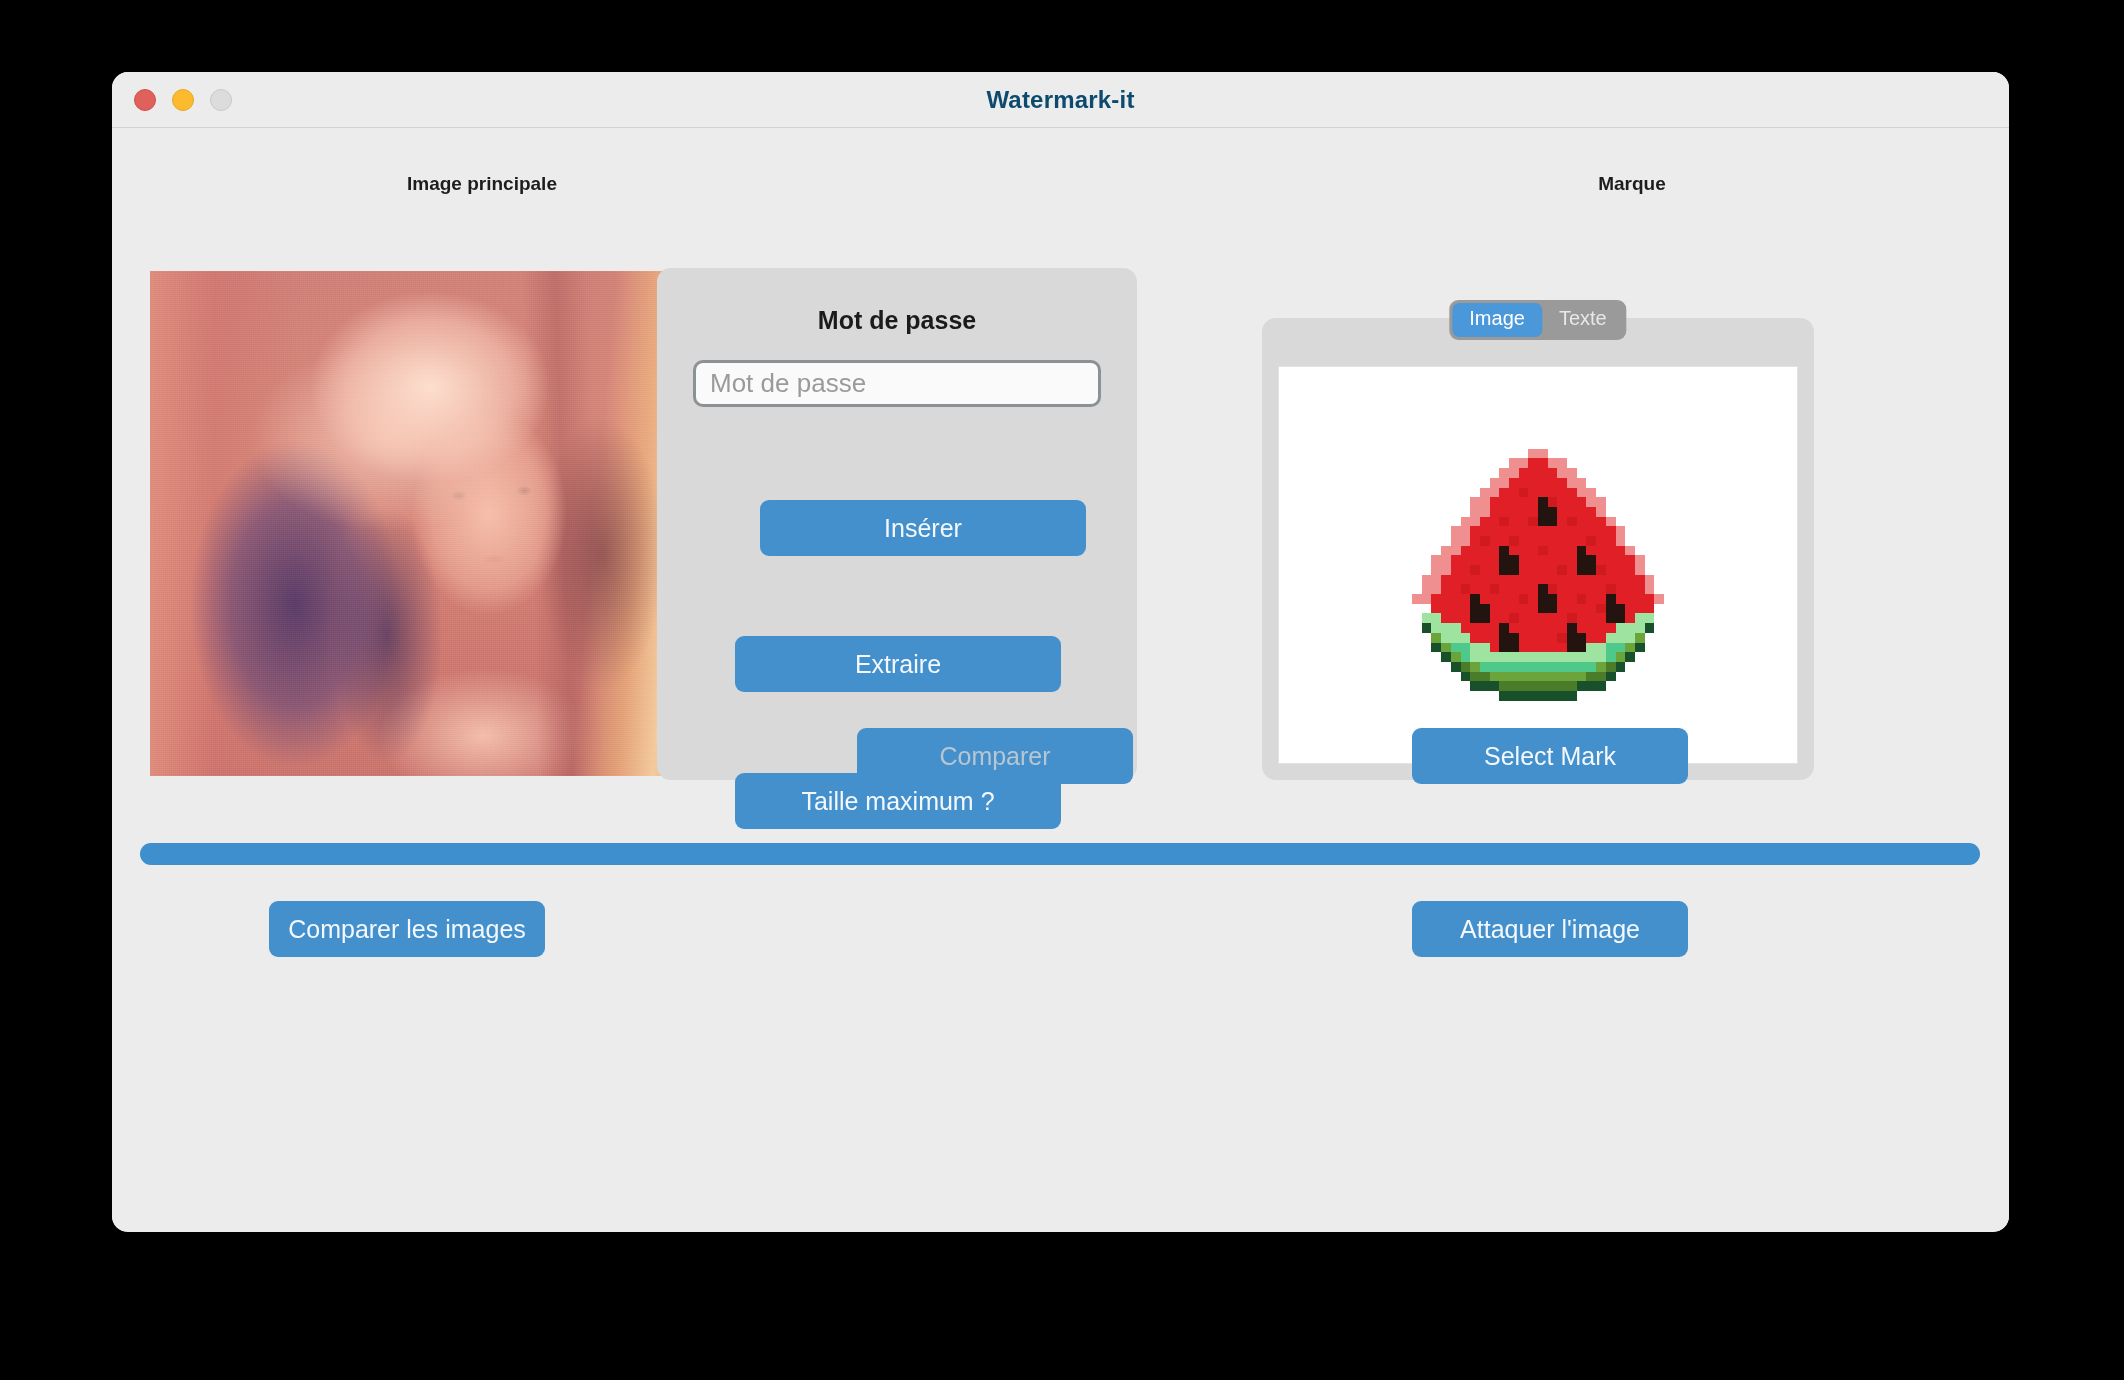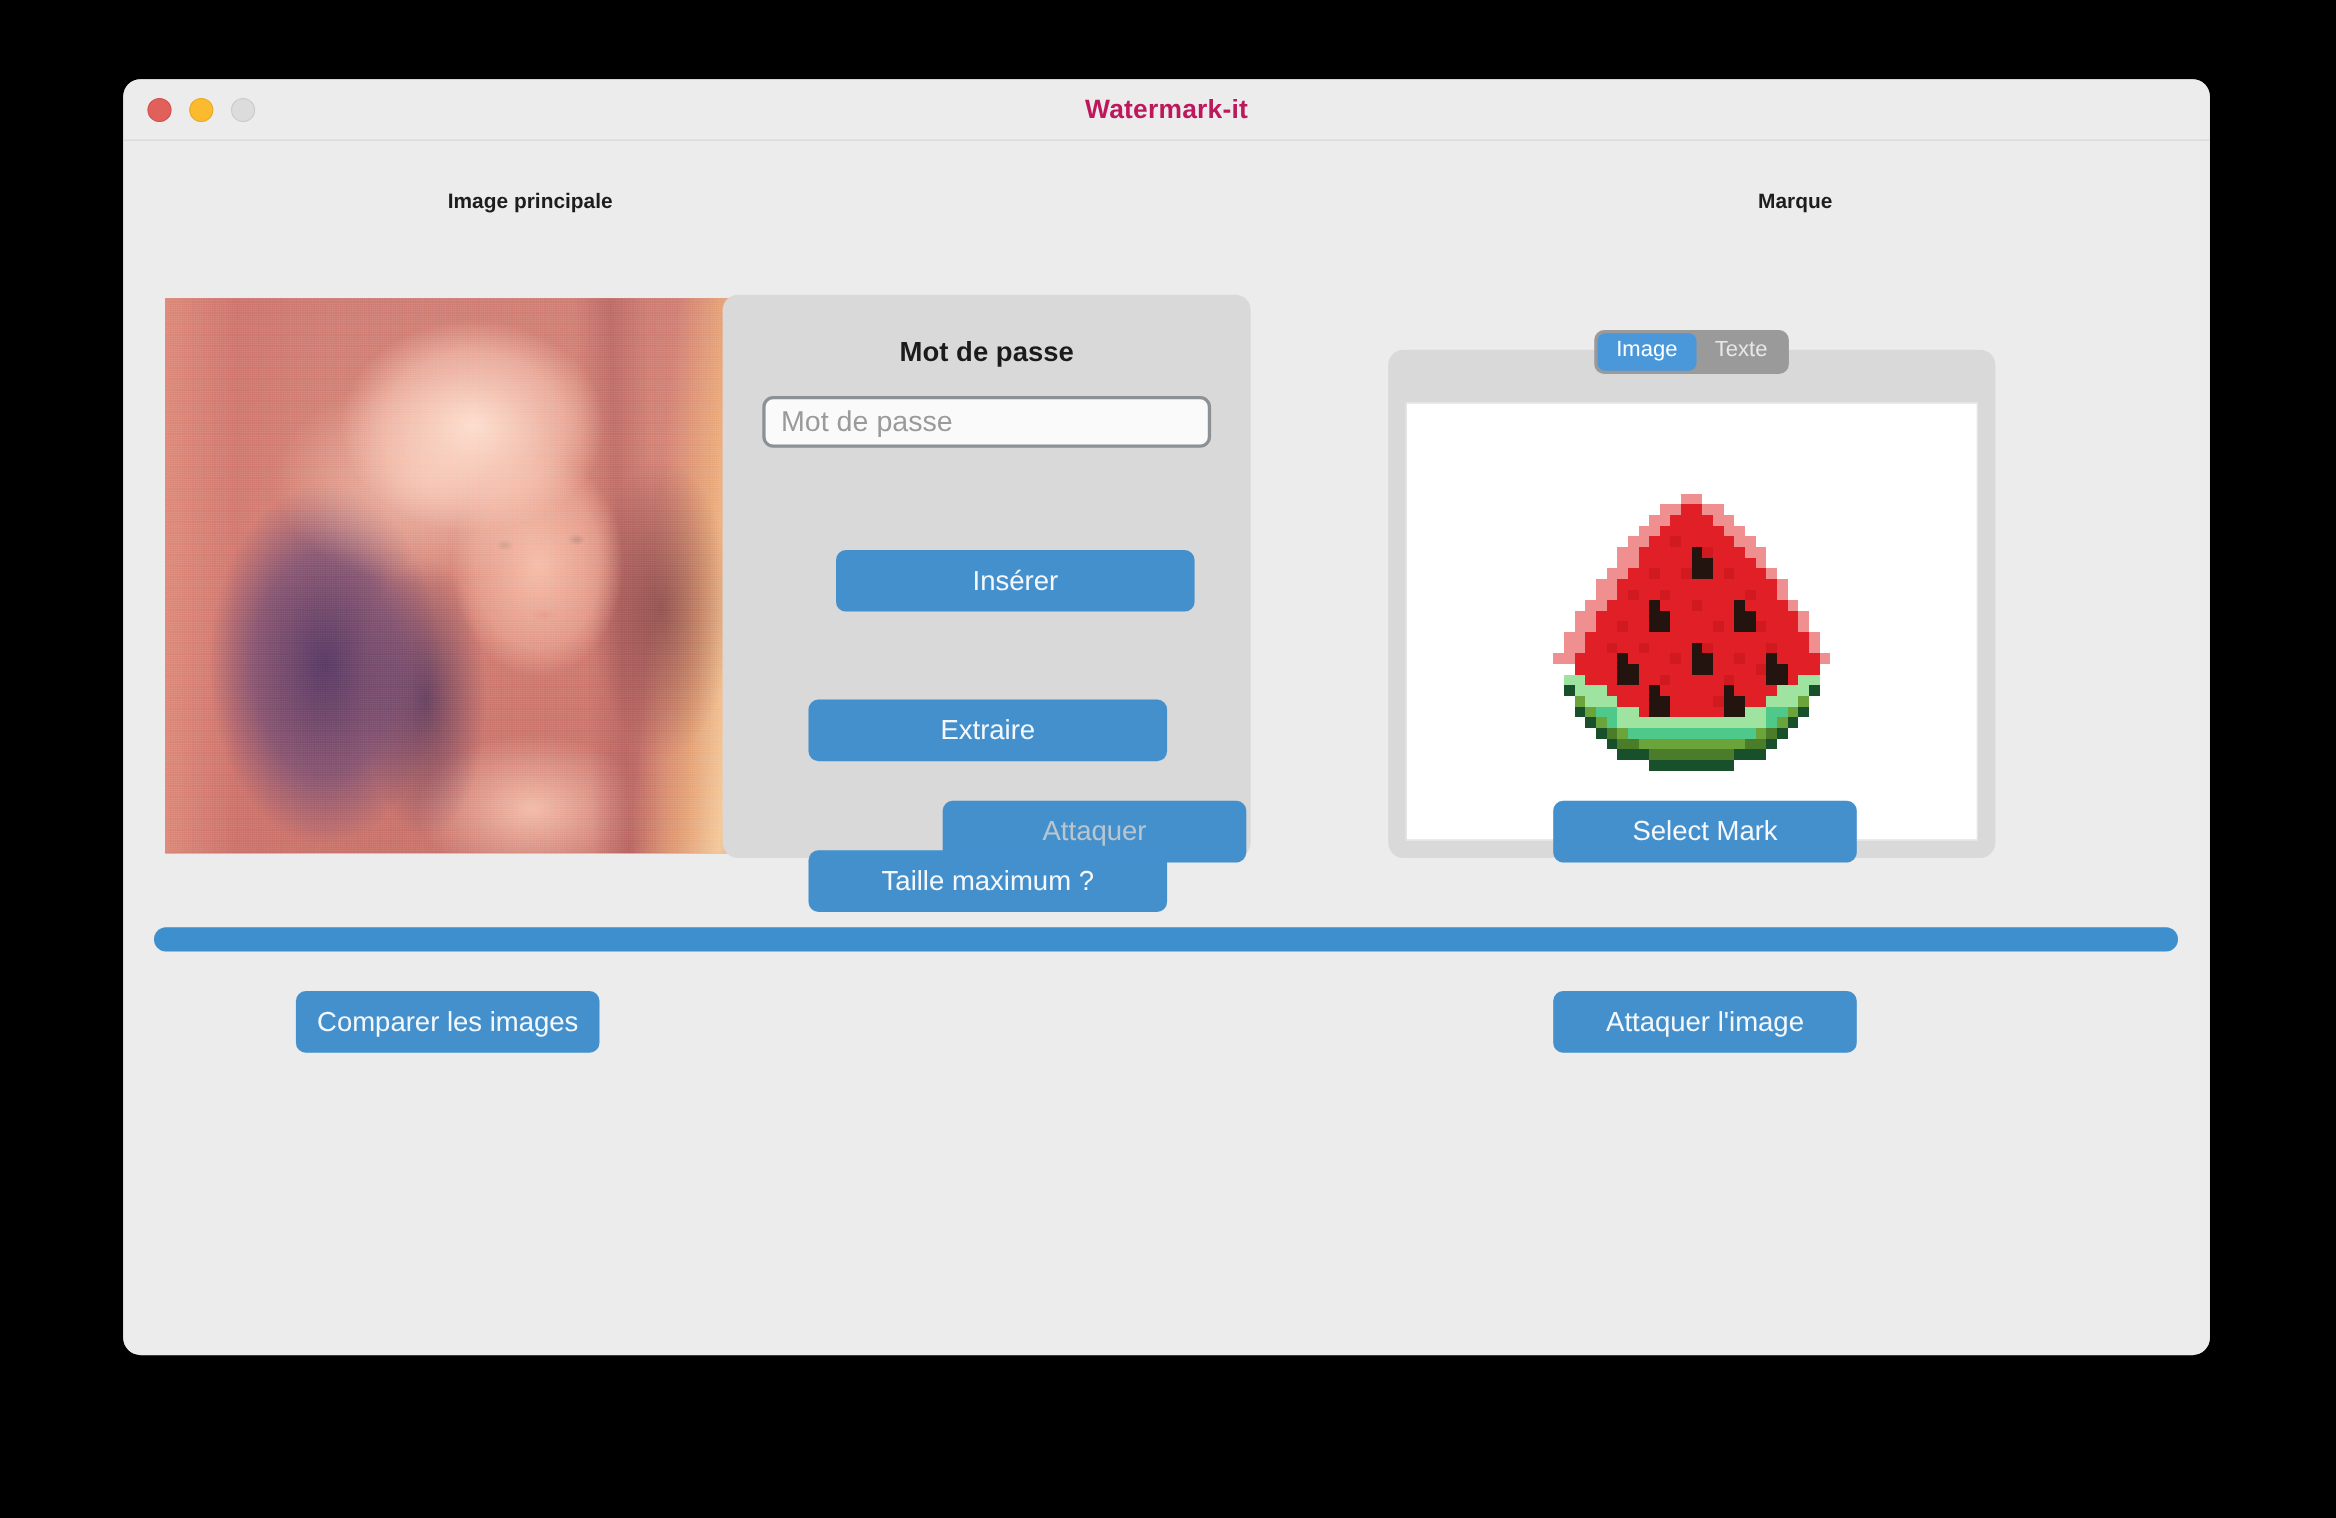--- a/index.html
+++ b/index.html
@@ -57,21 +57,21 @@
   .light.min     { background: #fcbb2f; border: 1px solid #e7a821; }
   .light.zoom    { background: #dcdcdc; border: 1px solid #c9c9c9; }
 
   .window-title {
     position: absolute;
     left: 0; right: 0; top: 50%;
     transform: translateY(-50%);
     text-align: center;
     font-size: 24px;
     font-weight: bold;
-    color: #be185d;
+    color: #0c4a6e;
     letter-spacing: 0.2px;
   }
 
   
   .content {
     position: relative;
     height: calc(100% - 57px);
     background: #ececec;
   }
 
@@ -397,21 +397,21 @@
                      M5 24h1v1h-1z M26 24h1v1h-1z
                      M6 25h1v1h-1z M25 25h1v1h-1z
                      M7 26h1v1h-1z M24 26h1v1h-1z
                      M8 27h1v1h-1z M23 27h1v1h-1z
                      M9 28h3v1h-3z M20 28h3v1h-3z
                      M12 29h8v1h-8z" fill="#17502a"></path>
           </svg>
         </div>
       </div>
 
-      <button class="btn disabled" id="btn-settings">Attaquer</button>
+      <button class="btn disabled" id="btn-settings">Comparer</button>
       <button class="btn" id="btn-select-mark">Select Mark</button>
 
       <div class="progress-track">
         <div class="progress-fill" id="progress-fill" style="width: 100%;"></div>
       </div>
 
       <button class="btn" id="btn-comparer">Comparer les images</button>
       <button class="btn" id="btn-attaquer">Attaquer l'image</button>
 
     </div>

